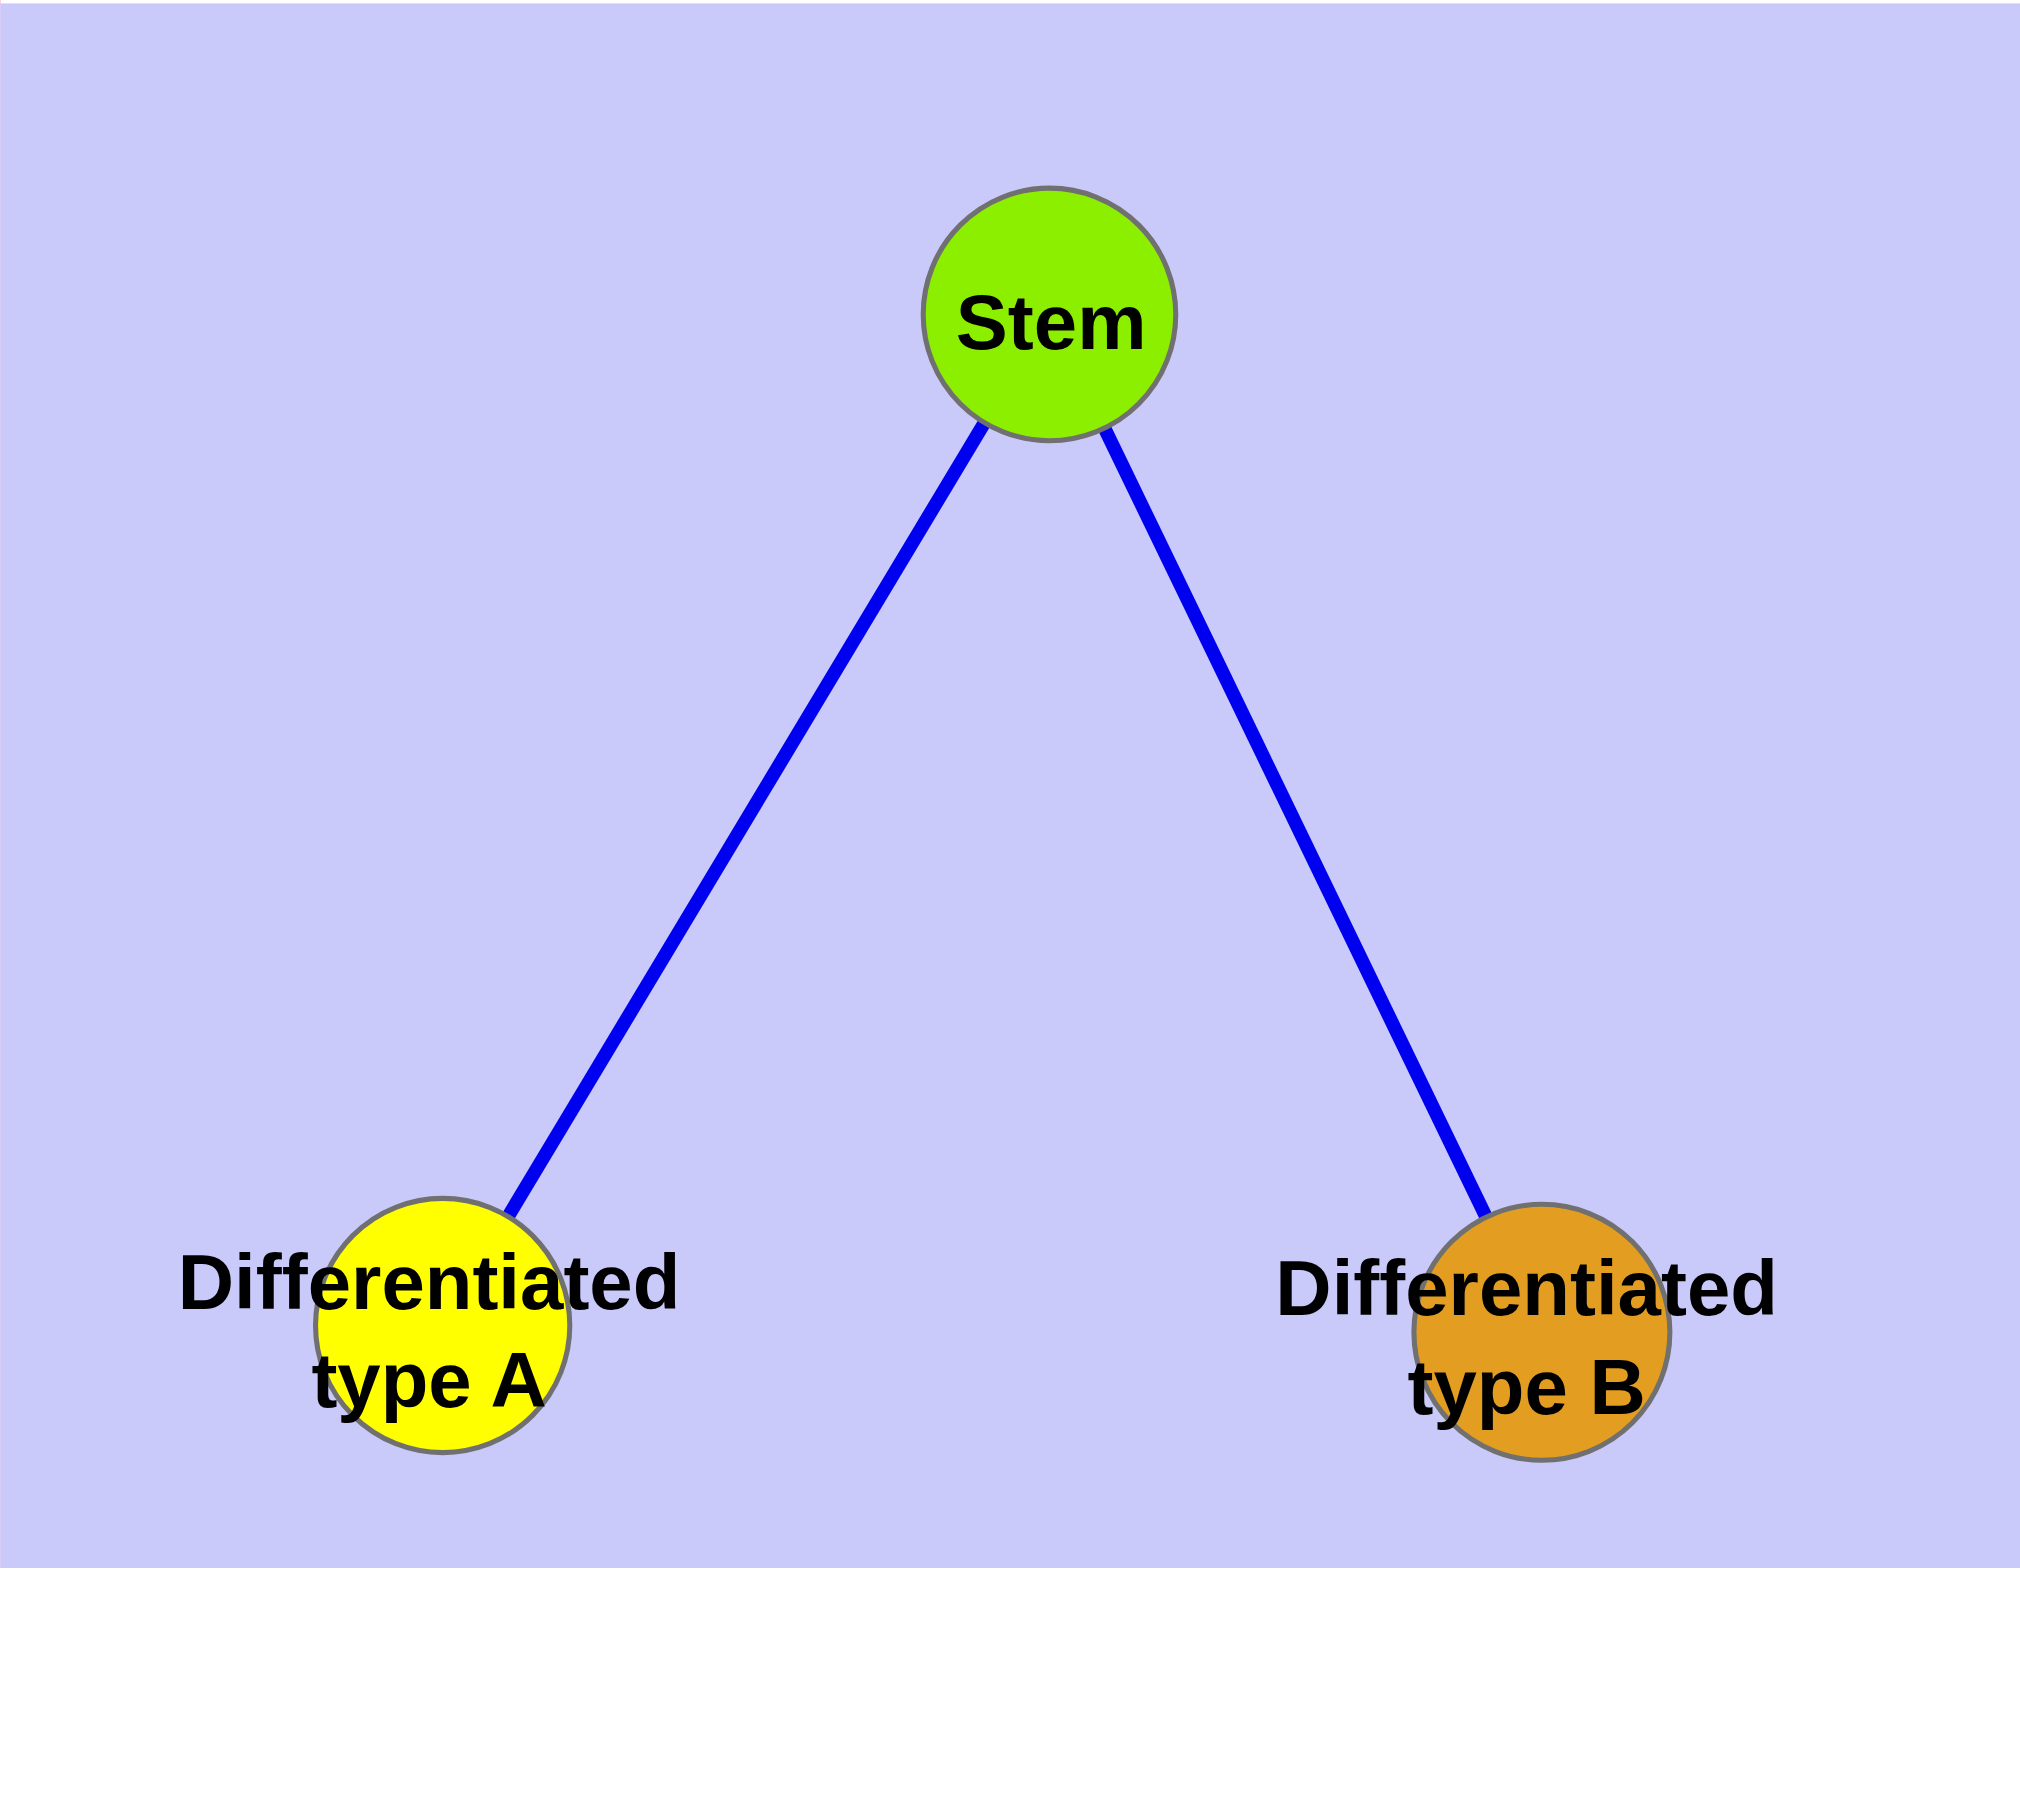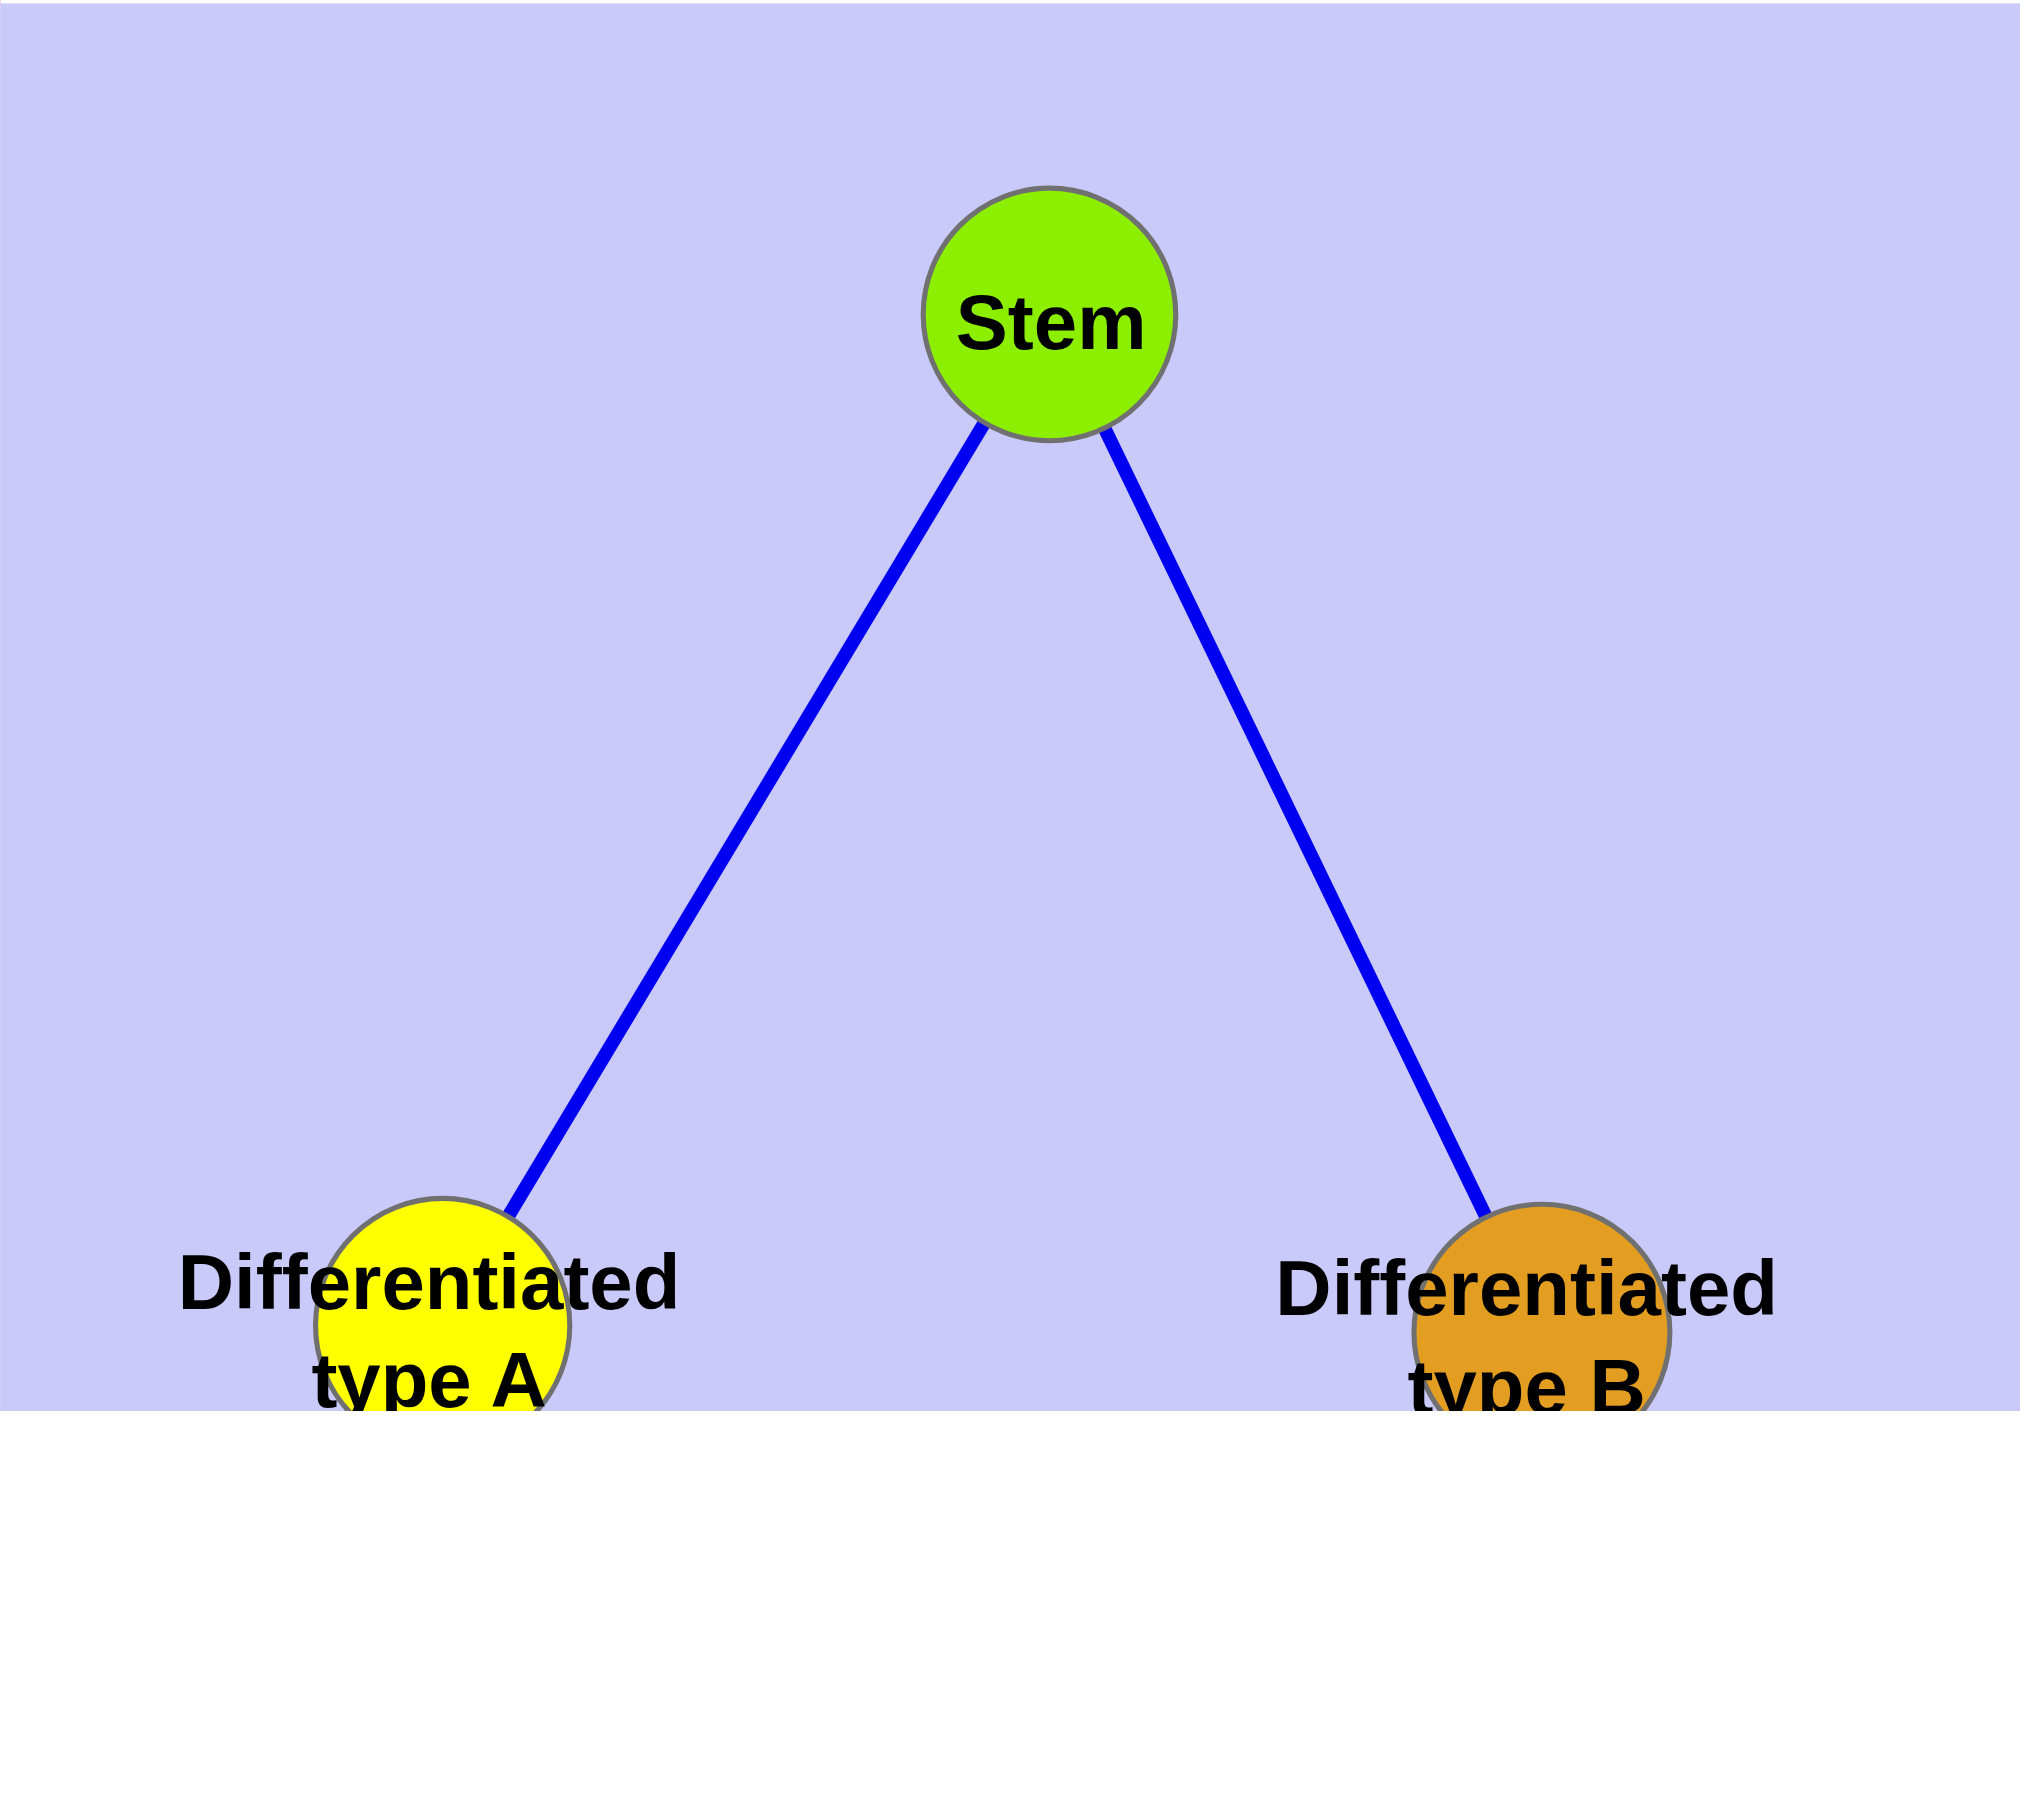--- a/index.html
+++ b/index.html
@@ -3,21 +3,21 @@
 <meta charset="utf-8">
 <style>
   html, body {
     margin: 0;
     padding: 0;
     background: #FFFFFF;
   }
   .page {
     position: relative;
     width: 2021px;
-    height: 1411px;
+    height: 1568px;
     background: #ec4899;
     overflow: hidden;
   }
   svg {
     display: block;
   }
   .node-label {
     font-family: "Liberation Sans", sans-serif;
     font-weight: bold;
     font-size: 92px;

